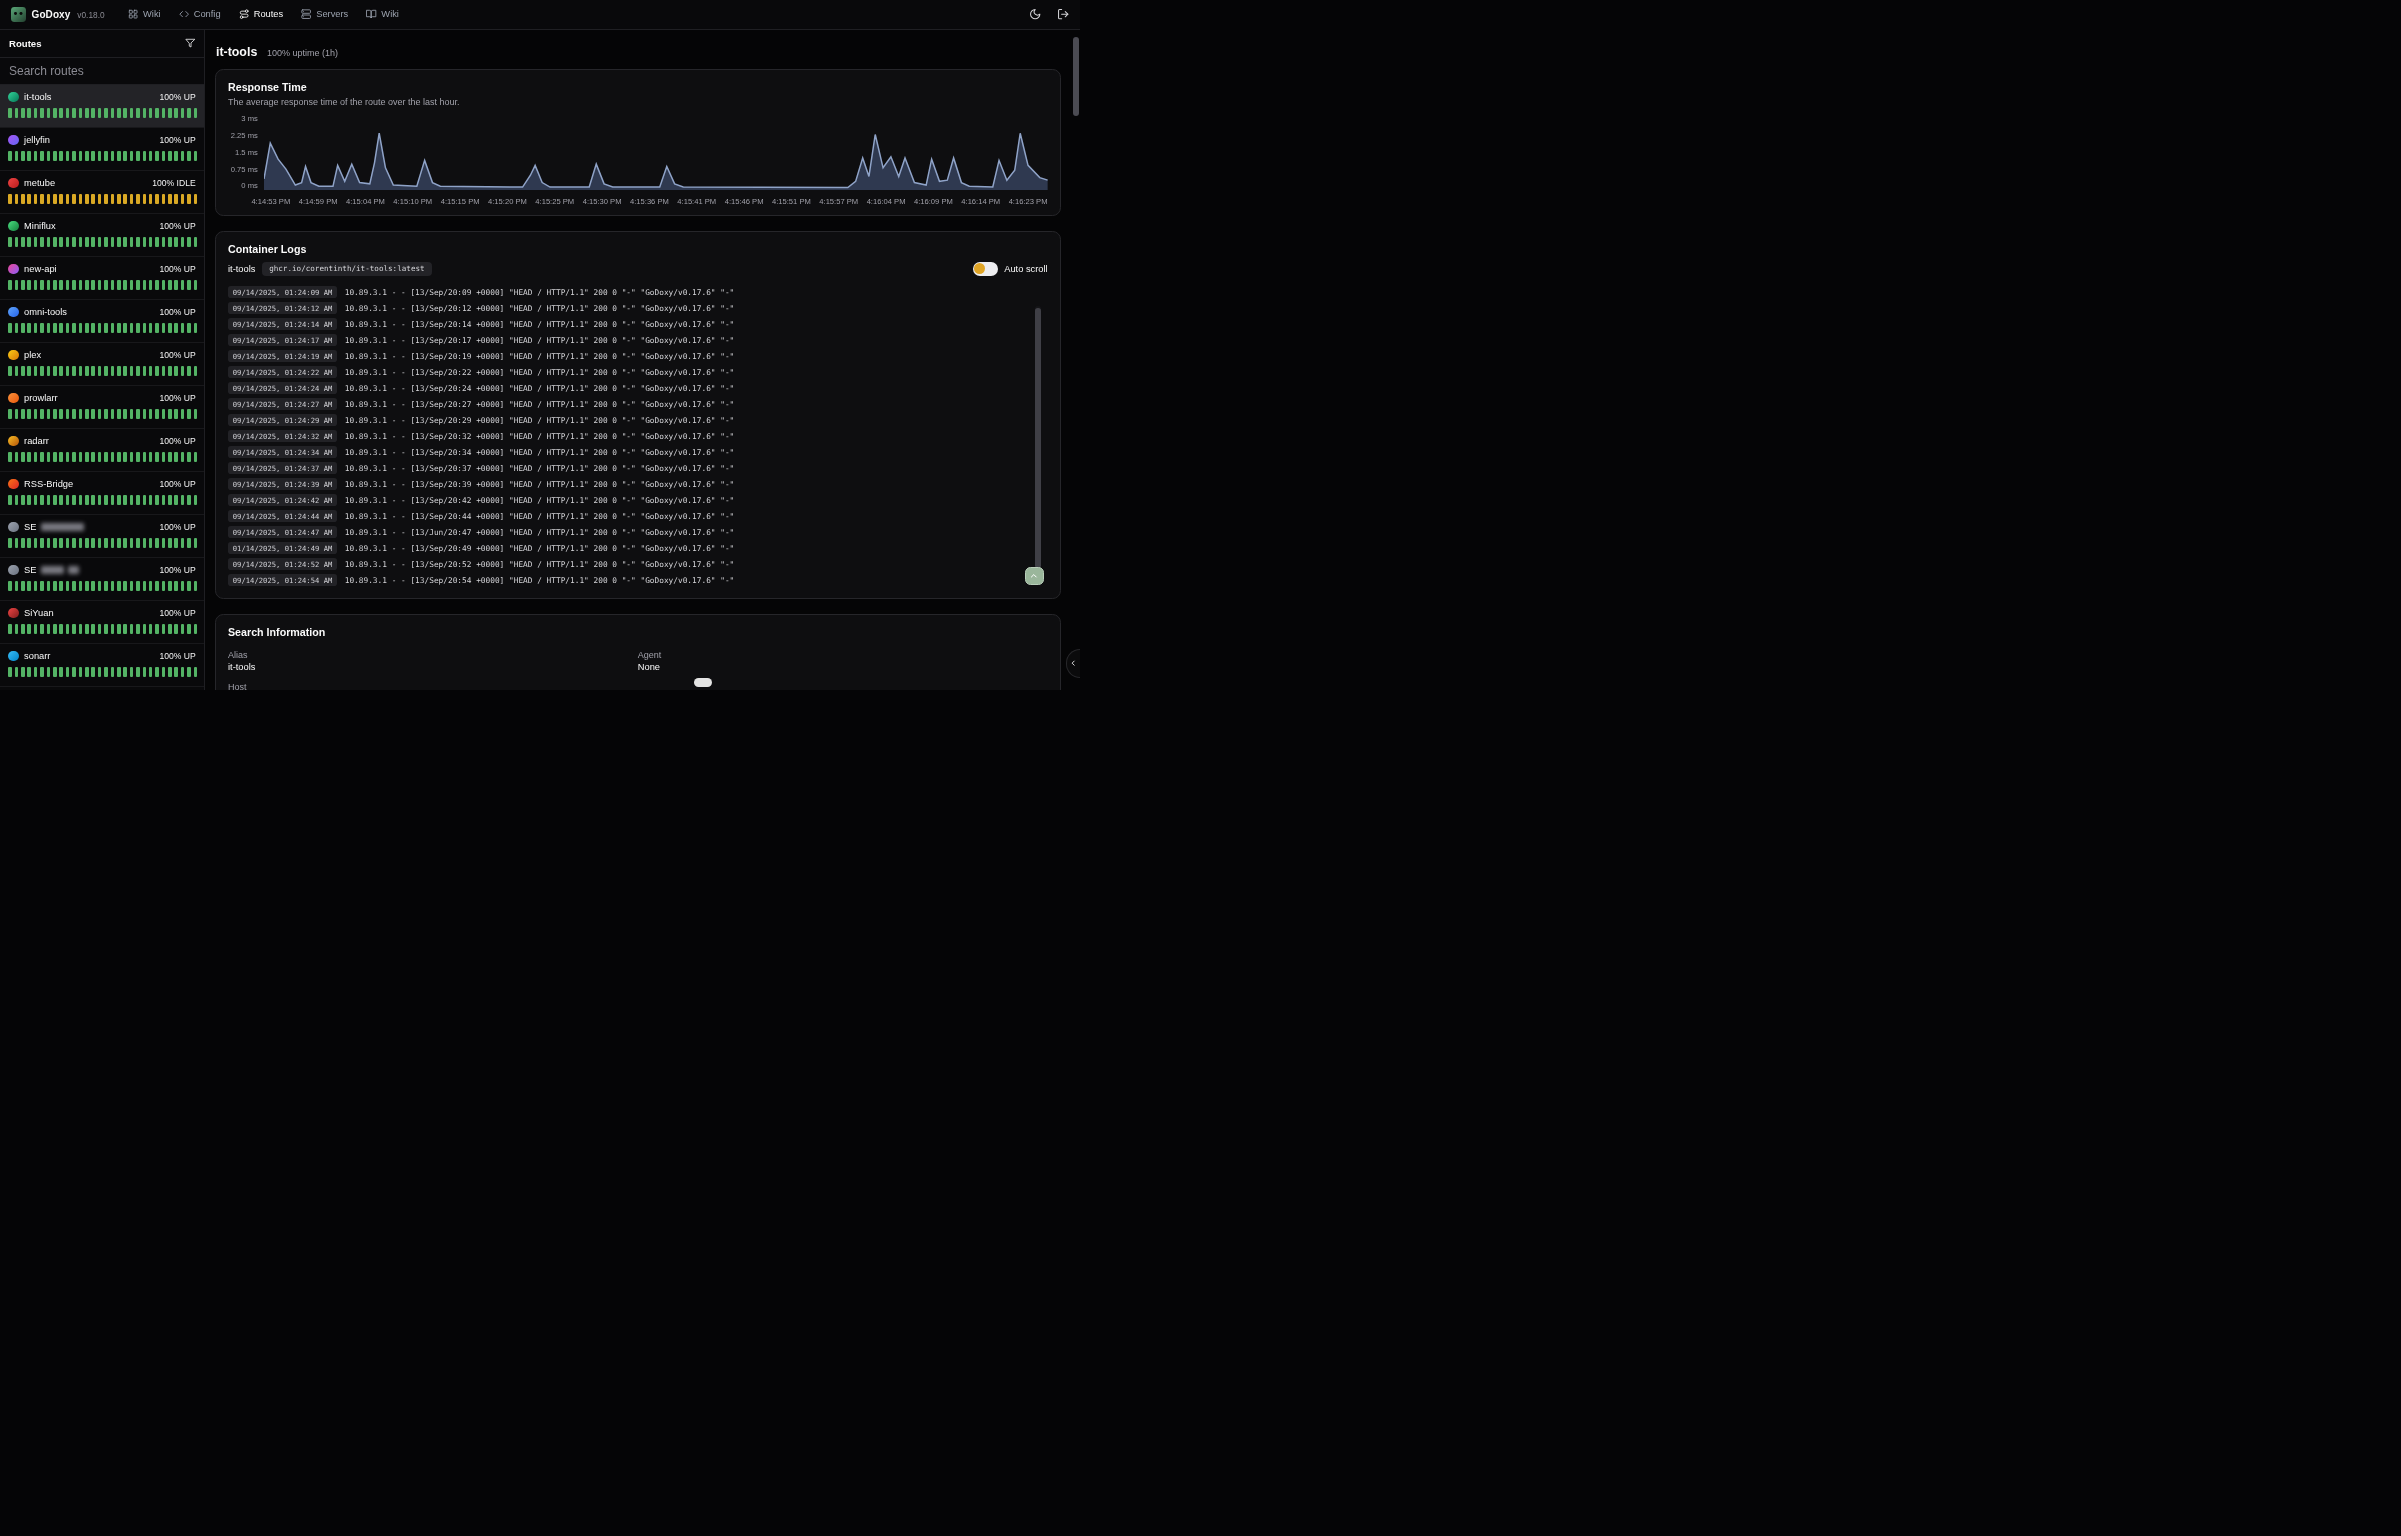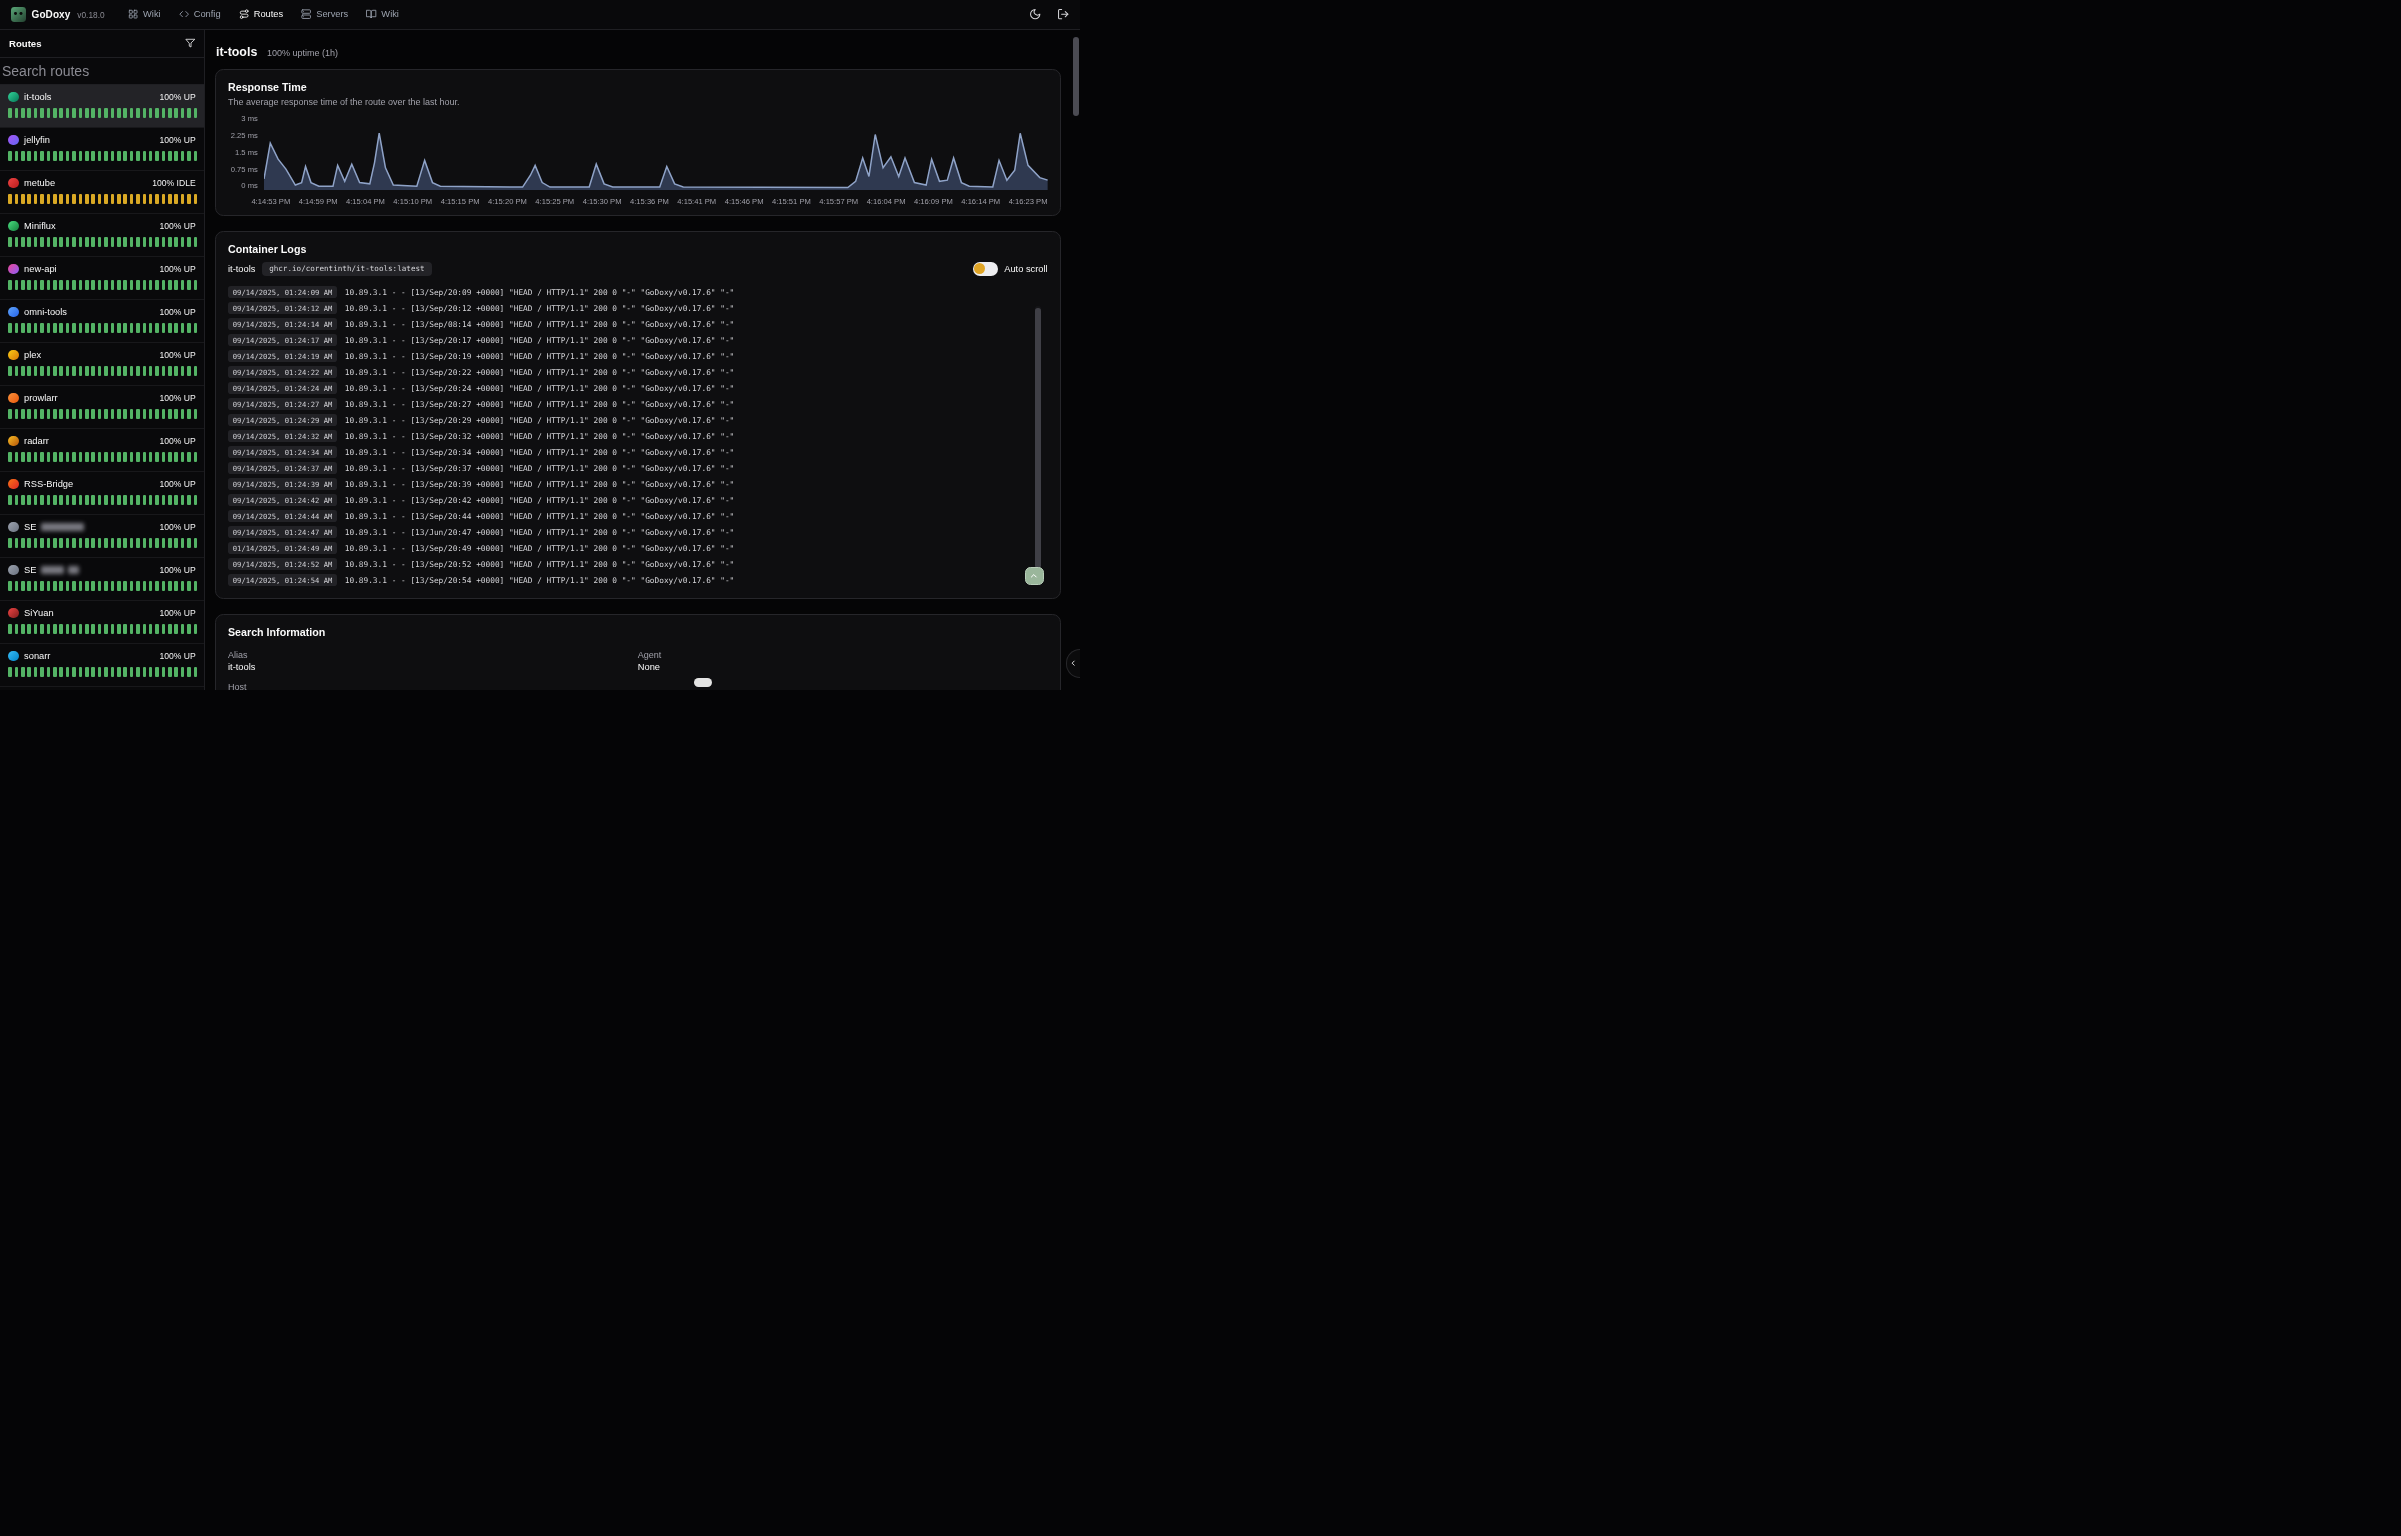--- a/index.html
+++ b/index.html
@@ -36,22 +36,22 @@
 
   
   .sidebar { width:205px; flex:none; border-right:0.7px solid #1f1f23;
     background:#09090b; display:flex; flex-direction:column; }
   .sidebar-head { height:27.5px; flex:none; display:flex; align-items:center;
     justify-content:space-between; padding:0 9px; border-bottom:0.7px solid #1f1f23; }
   .sidebar-title { font-size:9.6px; font-weight:600; }
   .funnel-btn { background:none; border:none; color:#e4e4e7; cursor:pointer; }
   .funnel-btn svg { width:10.3px; height:10.3px; }
   .search-input { height:27.5px; flex:none; width:100%; background:transparent;
-    border:none; border-bottom:0.7px solid #1f1f23; color:#e4e4e7; font-size:14px;
-    padding:0 2px; outline:none; font-family:inherit; }
+    border:none; border-bottom:0.7px solid #1f1f23; color:#e4e4e7; font-size:12px;
+    padding:0 9px; outline:none; font-family:inherit; }
   .search-input::placeholder { color:#8b8b93; }
   .route-list { flex:1; overflow:hidden; }
   .route-item { height:43px; padding:6.9px 8.3px 5.5px; border-bottom:0.7px solid #18181b; cursor:pointer; }
   .route-item.selected { background:#232327; }
   .route-top { display:flex; align-items:center; gap:5.5px; }
   .route-icon { width:10.3px; height:10.3px; border-radius:50%; flex:none; }
   .route-name { font-size:9.3px; font-weight:500; display:flex; align-items:center; gap:4.1px; }
   .blur-seg { display:inline-block; height:7.6px; background:#7a7a82;
     border-radius:1.4px; filter:blur(2.1px); }
   .route-status { margin-left:auto; font-size:8.6px; font-weight:500; color:#f4f4f5; }
@@ -813,21 +813,21 @@
             <div class="log-row">
               <span class="log-time">09/14/2025, 01:24:09 AM</span>
               <span class="log-text">10.89.3.1 - - [13/Sep/20:09 +0000] "HEAD / HTTP/1.1" 200 0 "-" "GoDoxy/v0.17.6" "-"</span>
             </div>
             <div class="log-row">
               <span class="log-time">09/14/2025, 01:24:12 AM</span>
               <span class="log-text">10.89.3.1 - - [13/Sep/20:12 +0000] "HEAD / HTTP/1.1" 200 0 "-" "GoDoxy/v0.17.6" "-"</span>
             </div>
             <div class="log-row">
               <span class="log-time">09/14/2025, 01:24:14 AM</span>
-              <span class="log-text">10.89.3.1 - - [13/Sep/08:14 +0000] "HEAD / HTTP/1.1" 200 0 "-" "GoDoxy/v0.17.6" "-"</span>
+              <span class="log-text">10.89.3.1 - - [13/Sep/20:14 +0000] "HEAD / HTTP/1.1" 200 0 "-" "GoDoxy/v0.17.6" "-"</span>
             </div>
             <div class="log-row">
               <span class="log-time">09/14/2025, 01:24:17 AM</span>
               <span class="log-text">10.89.3.1 - - [13/Sep/20:17 +0000] "HEAD / HTTP/1.1" 200 0 "-" "GoDoxy/v0.17.6" "-"</span>
             </div>
             <div class="log-row">
               <span class="log-time">09/14/2025, 01:24:19 AM</span>
               <span class="log-text">10.89.3.1 - - [13/Sep/20:19 +0000] "HEAD / HTTP/1.1" 200 0 "-" "GoDoxy/v0.17.6" "-"</span>
             </div>
             <div class="log-row">

